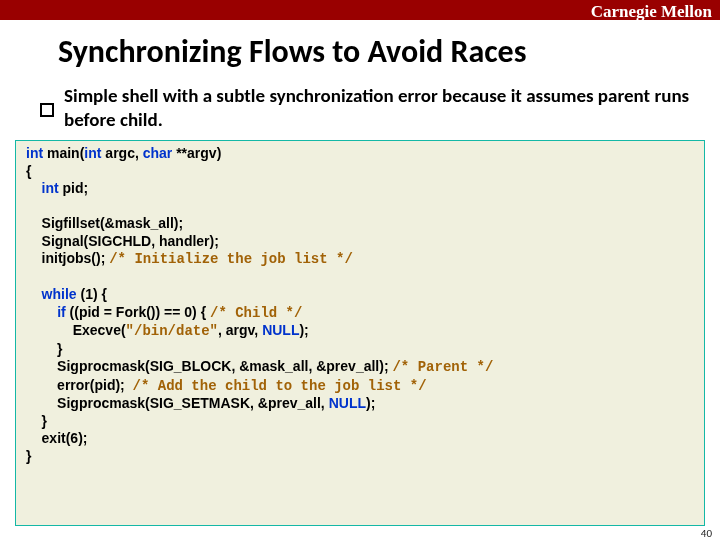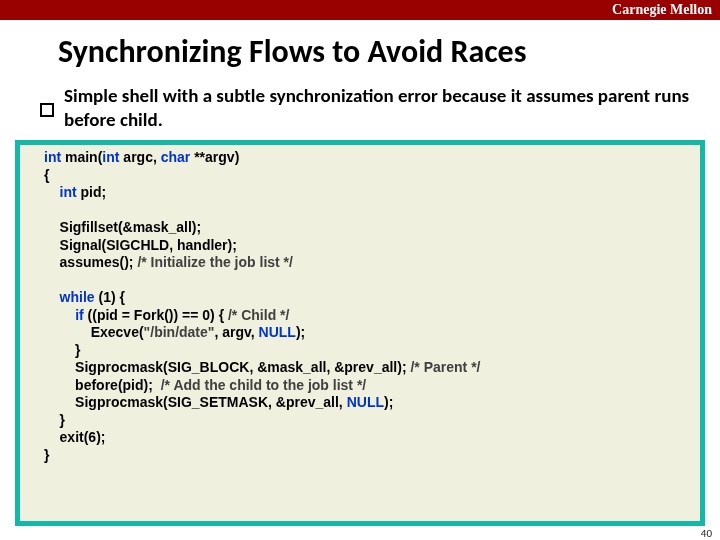--- a/index.html
+++ b/index.html
@@ -1,27 +1,27 @@
 <!DOCTYPE html>
 <html><head>
 <meta charset="utf-8">
 <style>
   * { margin: 0; padding: 0; box-sizing: border-box; }
   html, body { width: 720px; height: 540px; background: #fff; font-family: Calibri, Arial, sans-serif; overflow: hidden; }
   .slide { position: relative; width: 720px; height: 540px; }
   .topbar { position: absolute; top: 0; left: 0; right: 0; height: 20px; background: #990000; }
-  .university { position: absolute; top: 2px; right: 8px; color: #fff; font-size: 14px; font-weight: bold; font-family: Georgia, 'Times New Roman', serif; }
+  .university { position: absolute; top: 2px; right: 8px; color: #fff; font-size: 17px; font-weight: bold; font-family: Georgia, 'Times New Roman', serif; }
   .title { position: absolute; top: 32px; left: 30px; font-size: 32px; font-weight: bold; color: #000; font-family: Calibri, Arial, sans-serif; margin-left: 28px; }
   .bullet-row { position: absolute; top: 84px; left: 40px; right: 30px; display: flex; align-items: center; }
   .bullet-mark { width: 14px; height: 14px; border: 2px solid #000; margin-top: 4px; margin-right: 10px; flex-shrink: 0; }
   .bullet-text { font-size: 19px; font-weight: bold; color: #000; line-height: 1.25; }
-  .codebox { position: absolute; top: 140px; left: 15px; right: 15px; bottom: 14px; background: #f0f0de; border: 5px solid #14b8a6; padding: 4px 10px 4px 24px; font-family: Arial, Helvetica, sans-serif; font-size: 14px; line-height: 1.25; font-weight: bold; color: #000; }
+  .codebox { position: absolute; top: 140px; left: 15px; right: 15px; bottom: 14px; background: #f0f0de; border: 1px solid #14b8a6; padding: 4px 10px 4px 10px; font-family: Arial, Helvetica, sans-serif; font-size: 14px; line-height: 1.25; font-weight: bold; color: #000; }
   .codebox .line { white-space: pre; }
   .kw { color: #0033cc; }
-  .cm { color: #404040; }
+  .cm { color: #a16207; font-family: Liberation Mono, monospace; }
   .pagenum { position: absolute; bottom: 0; right: 8px; font-size: 11px; color: #222; }
 </style>
 </head>
 <body>
 
 <div class="slide">
   <div class="topbar">
     <div class="university">Carnegie Mellon</div>
   </div>
   <div class="title">Synchronizing Flows to Avoid Races</div>
@@ -29,27 +29,27 @@
     <div class="bullet-mark"></div>
     <div class="bullet-text">Simple shell with a subtle synchronization error because it assumes parent runs before child.</div>
   </div>
   <div class="codebox">
     <div class="line"><span class="kw">int</span><span> main(</span><span class="kw">int</span><span> argc, </span><span class="kw">char</span><span> **argv)</span></div>
     <div class="line">{</div>
     <div class="line"><span>    </span><span class="kw">int</span><span> pid;</span></div>
     <div class="line"> </div>
     <div class="line">    Sigfillset(&amp;mask_all);</div>
     <div class="line">    Signal(SIGCHLD, handler);</div>
-    <div class="line"><span>    assumes(); </span><span class="cm">/* Initialize the job list */</span></div>
+    <div class="line"><span>    initjobs(); </span><span class="cm">/* Initialize the job list */</span></div>
     <div class="line"> </div>
     <div class="line"><span>    </span><span class="kw">while</span><span> (1) {</span></div>
     <div class="line"><span>        </span><span class="kw">if</span><span> ((pid = Fork()) == 0) { </span><span class="cm">/* Child */</span></div>
     <div class="line"><span>            Execve(</span><span class="cm">"/bin/date"</span><span>, argv, </span><span class="kw">NULL</span><span>);</span></div>
     <div class="line">        }</div>
     <div class="line"><span>        Sigprocmask(SIG_BLOCK, &amp;mask_all, &amp;prev_all); </span><span class="cm">/* Parent */</span></div>
-    <div class="line"><span>        before(pid);  </span><span class="cm">/* Add the child to the job list */</span></div>
+    <div class="line"><span>        error(pid);  </span><span class="cm">/* Add the child to the job list */</span></div>
     <div class="line"><span>        Sigprocmask(SIG_SETMASK, &amp;prev_all, </span><span class="kw">NULL</span><span>);</span></div>
     <div class="line">    }</div>
     <div class="line">    exit(6);</div>
     <div class="line">}</div>
   </div>
   <div class="pagenum">40</div>
 </div>
 
 </body></html>

